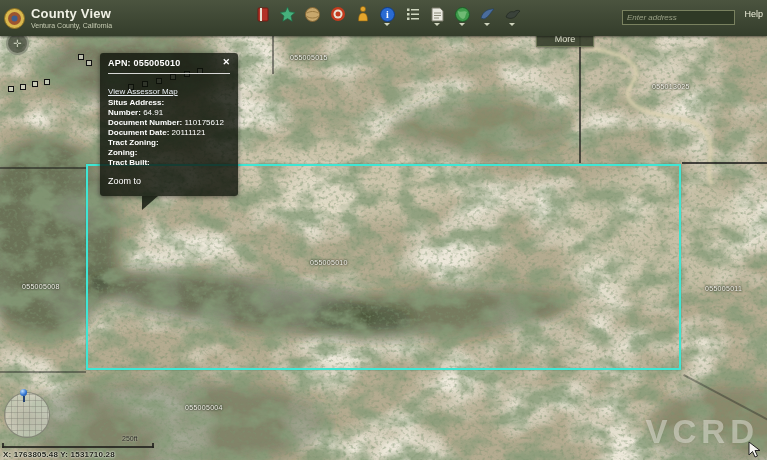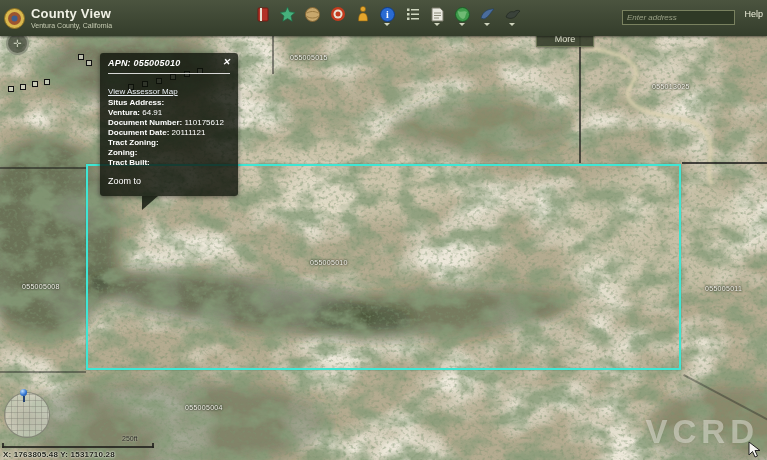--- a/index.html
+++ b/index.html
@@ -54,21 +54,21 @@
   .pan { position:absolute; left:6px; top:4px; width:23px; height:23px; border-radius:50%; z-index:20;
          background:rgba(25,30,20,.55); border:2px solid rgba(190,195,175,.5); cursor:pointer;
          display:flex; align-items:center; justify-content:center; color:rgba(220,225,205,.8); font-size:10px; }
 
   
   .popup { position:absolute; left:100px; top:53px; width:138px; z-index:40;
            background:rgba(13,17,9,.8); border-radius:3px; padding:5px 8px 8px;
            color:#fff; box-shadow:0 1px 5px rgba(0,0,0,.5); }
   .popup-tail { position:absolute; left:42px; top:100%; width:0; height:0;
                 border-top:14px solid rgba(13,17,9,.8); border-right:16px solid transparent; }
-  .popup-head { display:flex; justify-content:space-between; align-items:flex-start;font-style:italic; }
+  .popup-head { display:flex; justify-content:space-between; align-items:flex-start; }
   .popup-title { font-size:9px; font-weight:bold; letter-spacing:.2px; }
   .popup-close { font-size:9px; font-weight:bold; color:#fff; cursor:pointer; line-height:9px; }
   .popup hr { border:none; border-top:1px solid rgba(235,235,235,.9); margin:5px 0 6px; }
   .popup-link { font-size:8px; color:#e9eff5; text-decoration:underline; display:inline-block; cursor:pointer; }
   .field { font-size:8px; line-height:10px; }
   .field b { font-weight:bold; }
   .zoomto { margin-top:8px; font-size:9px; color:#fff; cursor:pointer; display:inline-block; }
 
   
   .locator { position:absolute; left:4px; top:364px; width:46px; height:46px; border-radius:50%; z-index:22;
@@ -295,21 +295,21 @@
   </div>
 
   <div class="popup">
     <div class="popup-head">
       <span class="popup-title">APN: 055005010</span>
       <span class="popup-close">✕</span>
     </div>
     <hr>
     <a class="popup-link">View Assessor Map</a>
     <div class="field"><b>Situs Address:</b> <span></span></div>
-    <div class="field"><b>Ventura:</b> <span>64.91</span></div>
+    <div class="field"><b>Number:</b> <span>64.91</span></div>
     <div class="field"><b>Document Number:</b> <span>110175612</span></div>
     <div class="field"><b>Document Date:</b> <span>20111121</span></div>
     <div class="field"><b>Tract Zoning:</b> <span></span></div>
     <div class="field"><b>Zoning:</b> <span></span></div>
     <div class="field"><b>Tract Built:</b> <span></span></div>
     <span class="zoomto">Zoom to</span>
     <div class="popup-tail"></div>
   </div>
 
 </div>

